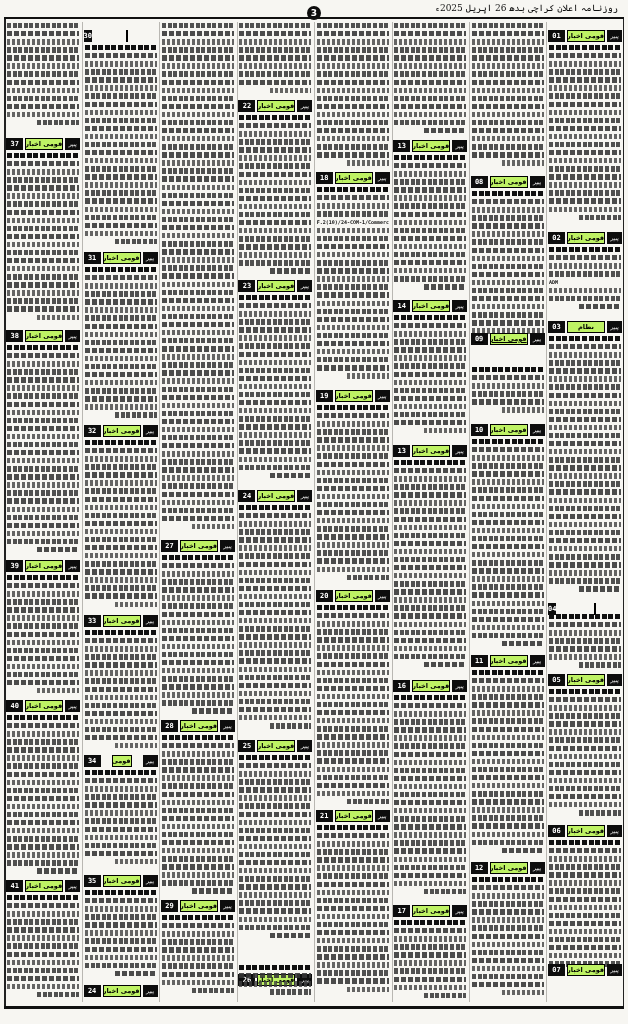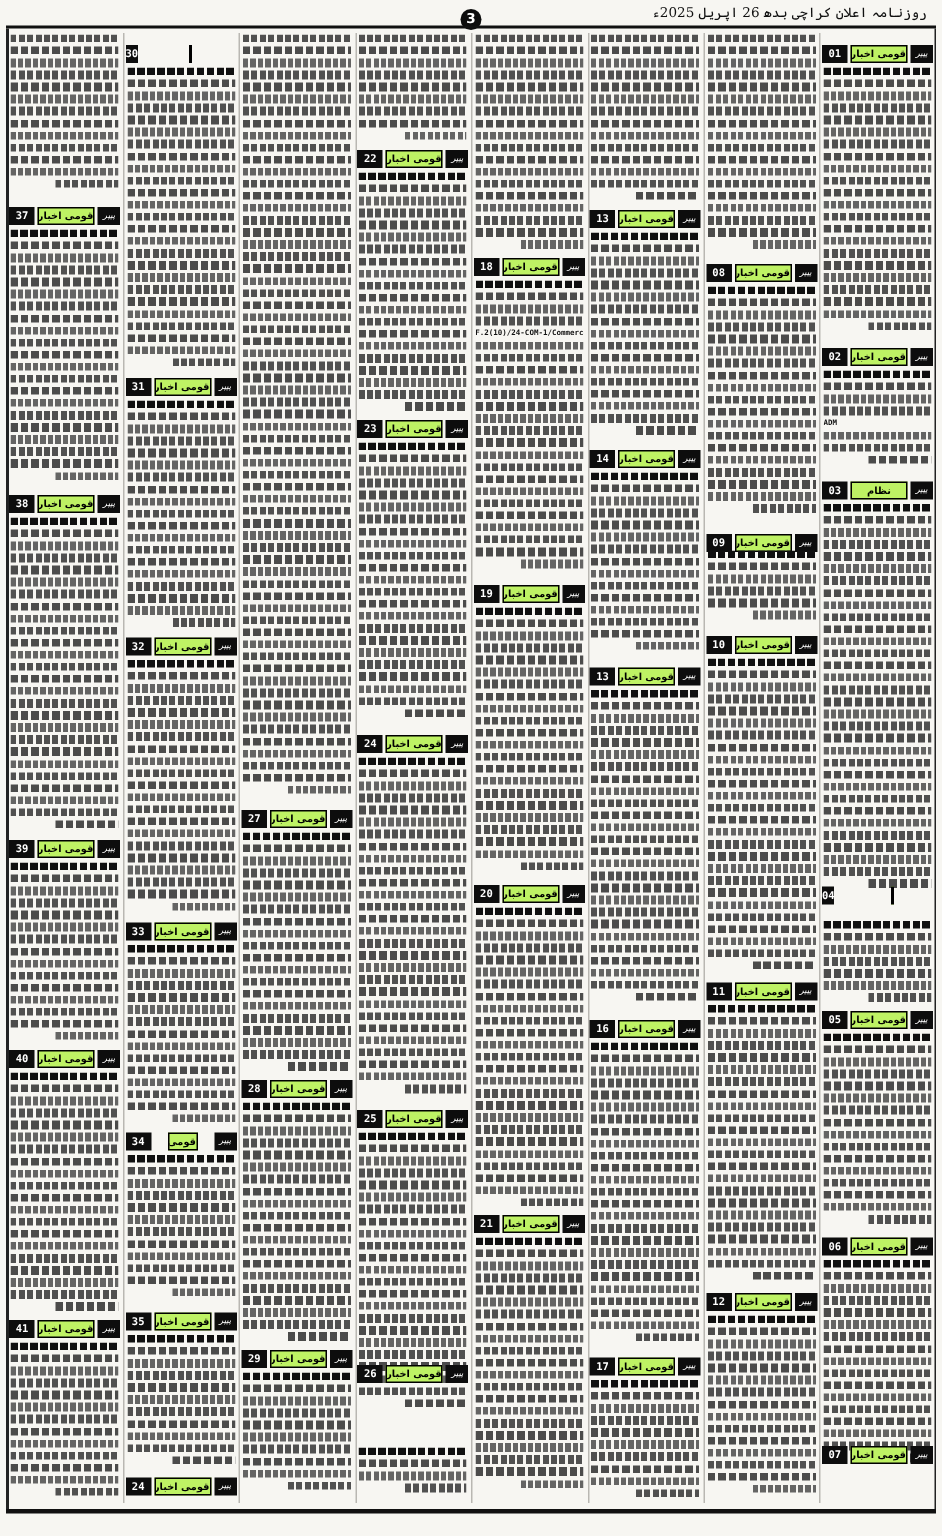--- a/index.html
+++ b/index.html
@@ -155,21 +155,21 @@
         <div class="tline v2"></div>
         <div class="tline "></div>
         <div class="tline v1"></div>
         <div class="tline v2"></div>
         <div class="tline "></div>
         <div class="tline v1"></div>
         <div class="tline v2"></div>
         <div class="tline "></div>
         <div class="tline v1 last"></div>
       </div>
-      <div class="ad-header" style="top: 569px; gap: 38px;">
+      <div class="ad-header" style="top: 581px; gap: 38px;">
         <div class="num-box">04</div>
         <div class="title-box">قومی اخبار</div>
         <div class="label-box">پیپر</div>
       </div>
       <div class="body-block" style="top: 592px; height: 58px;">
         <div class="tline first"></div>
         <div class="tline v1"></div>
         <div class="tline v2"></div>
         <div class="tline "></div>
         <div class="tline v1"></div>
@@ -270,21 +270,21 @@
         <div class="tline v1"></div>
         <div class="tline v2"></div>
         <div class="tline "></div>
         <div class="tline v1"></div>
         <div class="tline v2"></div>
         <div class="tline "></div>
         <div class="tline v1"></div>
         <div class="tline v2"></div>
         <div class="tline last"></div>
       </div>
-      <div class="ad-header" style="top: 334px;">
+      <div class="ad-header" style="top: 311px; text-decoration: underline;">
         <div class="num-box">09</div>
         <div class="title-box">قومی اخبار</div>
         <div class="label-box">پیپر</div>
       </div>
       <div class="body-block" style="top: 345px; height: 55px;">
         <div class="tline first"></div>
         <div class="tline v1"></div>
         <div class="tline v2"></div>
         <div class="tline "></div>
         <div class="tline v1"></div>
@@ -791,21 +791,21 @@
         <div class="tline v2"></div>
         <div class="tline "></div>
         <div class="tline v1"></div>
         <div class="tline v2"></div>
         <div class="tline "></div>
         <div class="tline v1"></div>
         <div class="tline v2"></div>
         <div class="tline "></div>
         <div class="tline v1 last"></div>
       </div>
-      <div class="ad-header" style="top: 888px; justify-content: center;">
+      <div class="ad-header" style="top: 952px; justify-content: center;">
         <div class="num-box">26</div>
         <div class="title-box">قومی اخبار</div>
         <div class="label-box">پیپر</div>
       </div>
       <div class="body-block" style="top: 943px; height: 37px;">
         <div class="tline first"></div>
         <div class="tline v1"></div>
         <div class="tline v2"></div>
         <div class="tline last"></div>
       </div>

